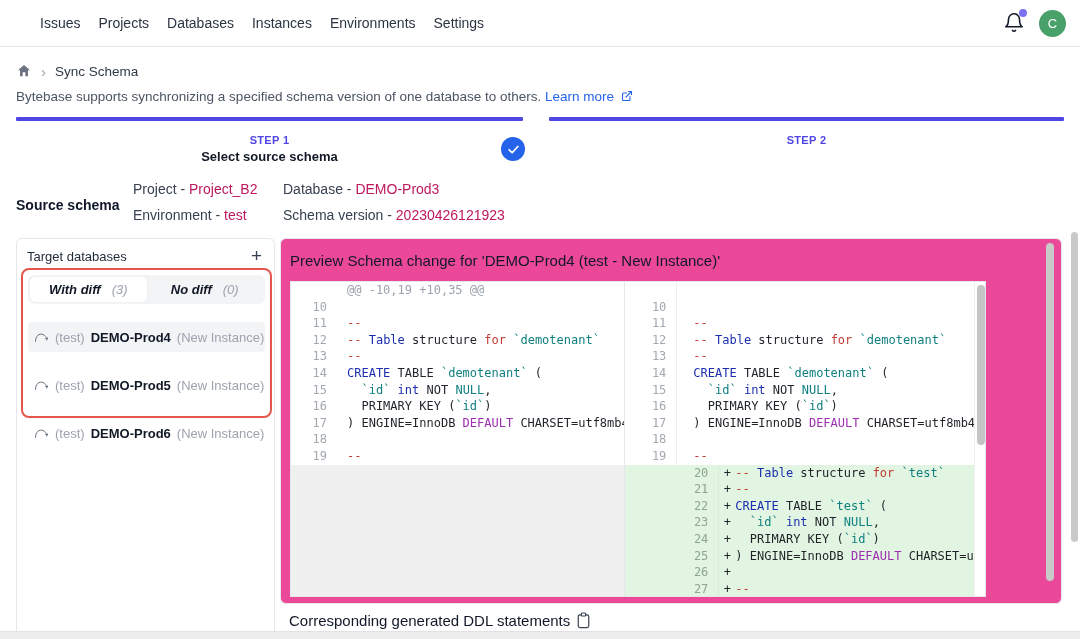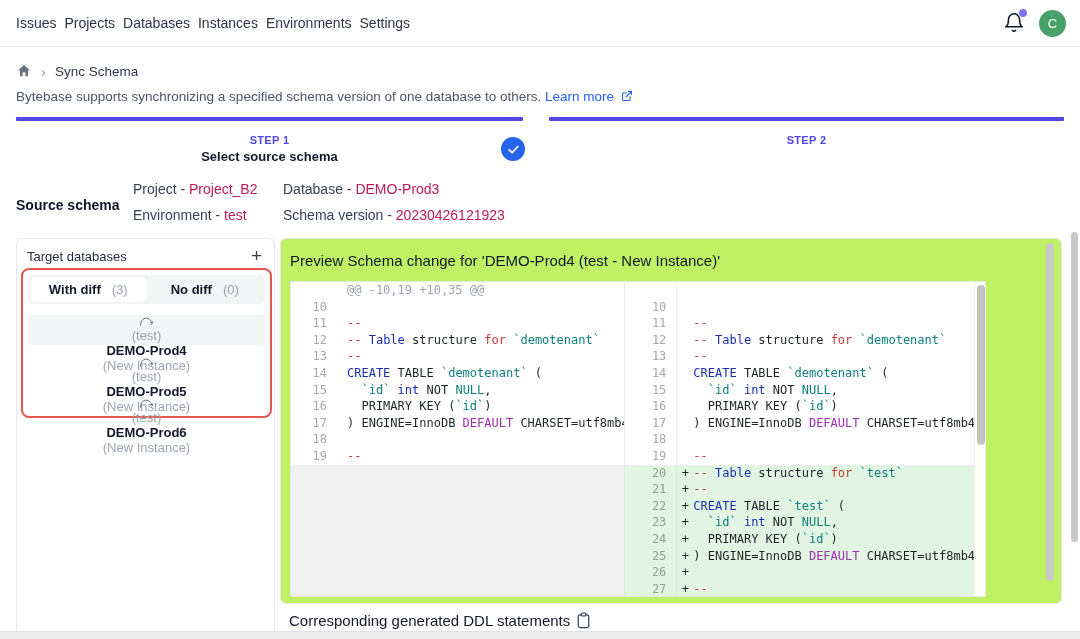--- a/index.html
+++ b/index.html
@@ -4,21 +4,21 @@
 <style>
   * { margin:0; padding:0; box-sizing:border-box; }
   html,body { background:#fff; }
   body { font-family:"Liberation Sans", sans-serif; color:#1f2937; }
   .canvas { position:relative; width:1080px; height:639px; background:#fff; overflow:hidden; }
 
   
   .navbar { position:absolute; left:0; top:0; width:1080px; height:47px;
             border-bottom:1px solid #e5e7eb; display:flex; align-items:center;
             justify-content:space-between; padding:0 14px 0 16px; background:#fff; }
-  .nav-links { display:flex; gap:8px; }
+  .nav-links { display:flex; gap:18px;margin-left:24px; }
   .nav-link { font-size:14px; font-weight:500; color:#2b3442; cursor:pointer; }
   .nav-right { display:flex; align-items:center; gap:14px; }
   .bell-wrap { position:relative; width:22px; height:22px; }
   .bell-wrap svg { display:block; }
   .notif-dot { position:absolute; right:-2px; top:-3px; width:8px; height:8px;
                border-radius:50%; background:#7a70f0; }
   .avatar { width:27px; height:27px; border-radius:50%; background:#48a169; color:#fff;
             display:flex; align-items:center; justify-content:center;
             font-size:13px; font-weight:500; }
 
@@ -53,33 +53,33 @@
   .target-card { position:absolute; left:16px; top:238px; width:259px; height:393px;
                  border:1px solid #e5e7eb; border-radius:6px 6px 0 0; border-bottom:none; background:#fff; }
   .target-head { display:flex; align-items:center; justify-content:space-between;
                  padding:9px 12px 6px 10px; }
   .target-title { font-size:13px; color:#1f2937; }
   .plus-btn { font-size:19px; font-weight:400; color:#374151; line-height:16px; cursor:pointer; }
   .red-box { position:absolute; left:4px; top:29px; width:251px; height:150px;
              border:2.5px solid #e4574d; border-radius:8px; padding:5px; }
   .tabbar { display:flex; background:#f3f4f6; border-radius:6px; padding:2px; height:29px; }
   .tab { flex:1; display:flex; align-items:center; justify-content:center; gap:11px;
-         font-size:13px; font-weight:600; color:#111827; border-radius:5px; cursor:pointer; }
+         font-size:13px; font-weight:600; color:#111827; border-radius:5px; cursor:pointer;font-style:italic; }
   .tab .count { color:#9ca3af; font-weight:400; }
   .tab.active { background:#fff; box-shadow:0 0 1px rgba(0,0,0,.12); }
   .db-list { margin-top:4px; }
-  .db-item { display:flex; align-items:center; gap:0; height:30px; padding:0 6px;
-             margin-top:11px; border-radius:4px; font-size:13px; white-space:nowrap; cursor:pointer;flex-direction:column; }
+  .db-item { display:flex; align-items:center; gap:6px; height:30px; padding:0 6px;
+             margin-top:18px; border-radius:4px; font-size:13px; white-space:nowrap; cursor:pointer; }
   .db-item.selected { background:#f3f4f6; }
   .db-env, .db-suffix { color:#9ca3af; }
   .db-name { color:#111827; font-weight:700; }
 
   
   .preview-card { position:absolute; left:280px; top:238px; width:782px; height:366px;
-                  border:1px solid #e5e7eb; border-radius:6px; background:#bef264; }
+                  border:1px solid #e5e7eb; border-radius:6px; background:#ec4899; }
   .preview-title { position:absolute; left:9px; top:13px; font-size:15px; color:#111827; }
   .card-scrollbar { position:absolute; right:7px; top:4px; width:8px; height:338px;
                     border-radius:4px; background:#c9c9c9; cursor:pointer; }
 
   
   .diff-editor { position:absolute; left:9px; top:42px; width:696px; height:316px;
                  border:1px solid #e5e7eb; background:#fff; display:flex; overflow:hidden;
                  font-family:"DejaVu Sans Mono", monospace; font-size:12px; }
   .pane { position:relative; overflow:hidden; }
   .pane-left  { width:356px; border-right:1px solid #e5e7eb; }
@@ -88,21 +88,21 @@
   .sb-thumb { position:absolute; left:2px; top:3px; width:8px; height:160px;
               border-radius:4px; background:#c4c4c4; cursor:pointer; }
   .dl { display:flex; height:16.6px; line-height:16.6px; white-space:pre; }
   .dl .ln { flex:none; text-align:right; color:#a3a9b1; }
   .pane-left  .ln { width:48px; padding-right:12px; }
   .pane-right .ln { width:52px; padding-right:10px; border-right:1px solid #efefef; }
   .dl .mk { flex:none; width:16px; text-align:center; color:#1f2328; }
   .dl .code { flex:1; overflow:hidden; color:#1f2328; }
   .pane-left .code { padding-left:8px; }
   .dl.add { background:#e2f5e2; }
-  .dl.add .ln { color:#8fa58f; border-right-color:#d8ecd8; }
+  .dl.add .ln { color:#8fa58f; border-right-color:#d8ecd8;margin-left:42px; }
   .left-filler { position:absolute; left:0; right:0; bottom:0; top:182.6px; background:#f0f0f0; }
   .tk-k { color:#1b2fae; } .tk-t { color:#0f7f7f; } .tk-r { color:#c23b32; }
   .tk-p { color:#9b2fae; } .tk-d { color:#1f2328; } .tk-g { color:#9aa2ac; }
 
   
   .ddl-head { position:absolute; left:289px; top:612px; display:flex; align-items:center; gap:6px; }
   .ddl-title { font-size:15px; color:#111827; }
   .bottom-strip { position:absolute; left:0; top:631px; width:1080px; height:8px;
                   background:#ededee; border-top:1px solid #e2e2e4; }
   .page-scrollbar { position:absolute; right:2px; top:232px; width:7px; height:310px;

